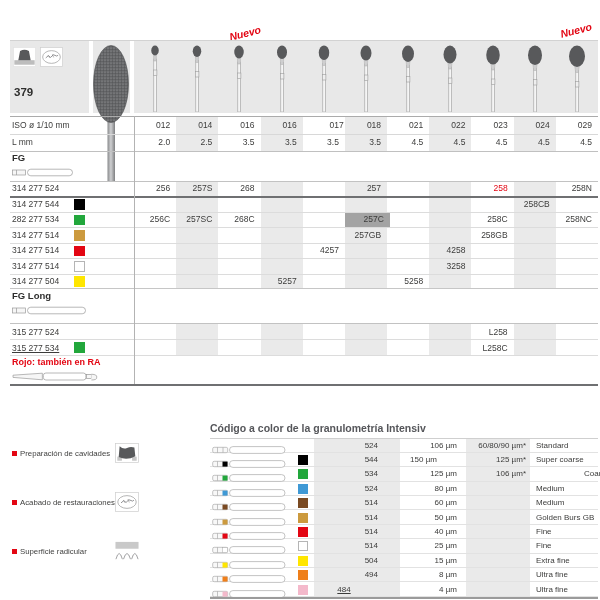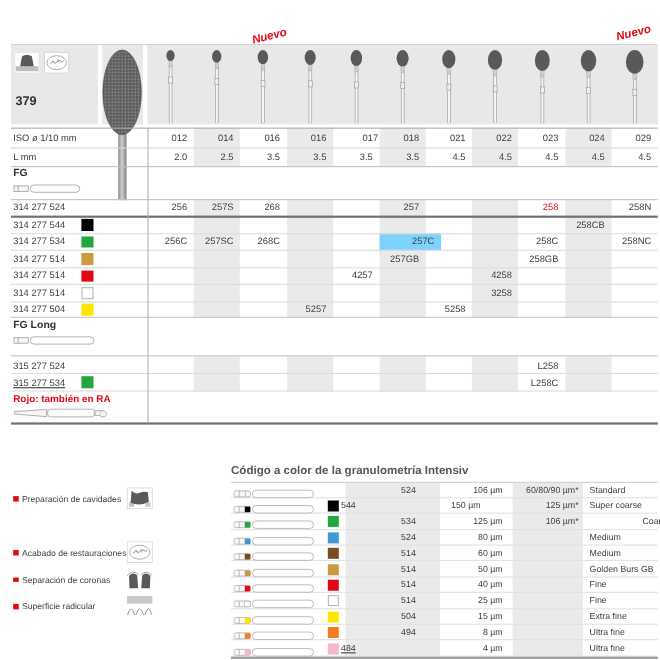--- a/index.html
+++ b/index.html
@@ -183,28 +183,28 @@
         <div class="cell" style="left: 250.54px; width: 42.18px; line-height: 15.5px; background: rgb(234, 234, 234);"></div>
         <div class="cell" style="left: 292.72px; width: 42.18px; line-height: 15.5px;"></div>
         <div class="cell" style="left: 334.9px; width: 42.18px; line-height: 15.5px; background: rgb(234, 234, 234);"></div>
         <div class="cell" style="left: 377.08px; width: 42.18px; line-height: 15.5px;"></div>
         <div class="cell" style="left: 419.26px; width: 42.18px; line-height: 15.5px; background: rgb(234, 234, 234);"></div>
         <div class="cell" style="left: 461.44px; width: 42.18px; line-height: 15.5px;"></div>
         <div class="cell" style="left: 503.62px; width: 42.18px; line-height: 15.5px; background: rgb(234, 234, 234);">258CB</div>
         <div class="cell" style="left: 545.8px; width: 42.18px; line-height: 15.5px;"></div>
       </div>
       <div class="trow" style="top: 212px; height: 15.5px;">
-        <div class="rowlabel" style="line-height: 15.5px;">314 277 534</div>
+        <div class="rowlabel" style="line-height: 15.5px;">282 277 534</div>
         <div style="position: absolute; left: 64px; top: 2.5px; width: 10.5px; height: 10.5px; background: rgb(34, 167, 60);"></div>
         <div class="cell" style="left: 124px; width: 42.18px; line-height: 15.5px;">256C</div>
         <div class="cell" style="left: 166.18px; width: 42.18px; line-height: 15.5px; background: rgb(234, 234, 234);">257SC</div>
         <div class="cell" style="left: 208.36px; width: 42.18px; line-height: 15.5px;">268C</div>
         <div class="cell" style="left: 250.54px; width: 42.18px; line-height: 15.5px; background: rgb(234, 234, 234);"></div>
         <div class="cell" style="left: 292.72px; width: 42.18px; line-height: 15.5px;"></div>
-        <div class="cell" style="left: 334.9px; width: 56px; line-height: 15.5px; background: #7dd3fc;">257C</div>
+        <div class="cell" style="left: 334.9px; width: 45px; line-height: 15.5px; background: #a3a3a3;">257C</div>
         <div class="cell" style="left: 377.08px; width: 42.18px; line-height: 15.5px;"></div>
         <div class="cell" style="left: 419.26px; width: 42.18px; line-height: 15.5px; background: rgb(234, 234, 234);"></div>
         <div class="cell" style="left: 461.44px; width: 42.18px; line-height: 15.5px;">258C</div>
         <div class="cell" style="left: 503.62px; width: 42.18px; line-height: 15.5px; background: rgb(234, 234, 234);"></div>
         <div class="cell" style="left: 545.8px; width: 42.18px; line-height: 15.5px;">258NC</div>
       </div>
       <div class="trow" style="top: 227.5px; height: 15.5px;">
         <div class="rowlabel" style="line-height: 15.5px;">314 277 514</div>
         <div style="position: absolute; left: 64px; top: 2.5px; width: 10.5px; height: 10.5px; background: rgb(204, 154, 62);"></div>
         <div class="cell" style="left: 124px; width: 42.18px; line-height: 15.5px;"></div>
@@ -340,29 +340,20 @@
         <div style="position: absolute; left: 0px; top: 70.2px; width: 186px; height: 24.6px;">
           <div style="position: absolute; left: 2px; top: 10px; width: 4.5px; height: 4.5px; background: rgb(227, 6, 19);"></div>
           <div class="symlabel" style="top: 8px;">Acabado de restauraciones</div>
           <div style="position: absolute; left: 105px; top: 2px; width: 24px; height: 20px;"><svg width="100%" height="100%" viewBox="0 0 26 22" preserveAspectRatio="none">
               <rect x="0.6" y="0.6" width="24.8" height="20.8" fill="#fff" stroke="#cfcfcf" stroke-width="0.8"></rect>
               <ellipse cx="13" cy="11" rx="10" ry="7" fill="#fff" stroke="#9a9a9a" stroke-width="0.8"></ellipse>
               <path d="M6.5,12 l3,-2.5 l2.5,2 l3,-3 l4,1.5 l1.5,-1" fill="none" stroke="#7d7d7f" stroke-width="0.9"></path>
               <path d="M9,9 l2,3 M14,8 l1.5,3.5" stroke="#7d7d7f" stroke-width="0.6"></path>
             </svg></div>
         </div>
-        <div style="position: absolute; left: 0px; top: 94.8px; width: 186px; height: 24.6px;">
-          <div style="position: absolute; left: 2px; top: 10px; width: 4.5px; height: 4.5px; background: rgb(227, 6, 19);"></div>
-          <div class="symlabel" style="top: 8px;">Separación de coronas</div>
-          <div style="position: absolute; left: 105px; top: 2px; width: 24px; height: 20px;"><svg width="100%" height="100%" viewBox="0 0 26 22" preserveAspectRatio="none">
-              <path d="M0.5,7 Q6,0.5 12,6 M25.5,7 Q20,0.5 14,6" stroke="#9a9a9a" stroke-width="0.9" fill="none"></path>
-              <path d="M2.5,7 Q6.5,3 10.5,6.5 L11.5,19.5 L3,19.5 Z" fill="#58595b"></path>
-              <path d="M23.5,7 Q19.5,3 15.5,6.5 L14.5,19.5 L23,19.5 Z" fill="#58595b"></path>
-            </svg></div>
-        </div>
         <div style="position: absolute; left: 0px; top: 119.4px; width: 186px; height: 24.6px;">
           <div style="position: absolute; left: 2px; top: 10px; width: 4.5px; height: 4.5px; background: rgb(227, 6, 19);"></div>
           <div class="symlabel" style="top: 8px;">Superficie radicular</div>
           <div style="position: absolute; left: 105px; top: 2px; width: 24px; height: 20px;"><svg width="100%" height="100%" viewBox="0 0 26 22" preserveAspectRatio="none">
               <rect x="0.5" y="1" width="25" height="7.5" fill="#c9c9c9"></rect>
               <path d="M1,20 Q4.5,7.5 8,20 M9.2,20 Q13,7.5 16.8,20 M18,20 Q21.5,7.5 25,20" stroke="#8e8e90" stroke-width="0.9" fill="none"></path>
             </svg></div>
         </div>
       </div>
       <div style="position: absolute; left: 210px; top: 420px; width: 388px; height: 178px;">
@@ -383,21 +374,21 @@
           <div class="gritcell" style="left: 326px; line-height: 14.4px;">Standard</div>
         </div>
         <div style="position: absolute; left: 0px; top: 32.9px; width: 388px; height: 14.4px; border-bottom: 1px solid rgb(226, 226, 226);">
           <div style="position: absolute; left: 2px; top: 2.2px; width: 76px; height: 10px;"><svg width="100%" height="100%" viewBox="0 0 76 10" preserveAspectRatio="none">
               <rect x="0.7" y="2.3" width="15" height="5.4" rx="1.5" fill="#f8f8f8" stroke="#ababab" stroke-width="0.7"></rect>
               <line x1="5.5" y1="2.3" x2="5.5" y2="7.7" stroke="#ababab" stroke-width="0.7"></line>
               <rect x="17.5" y="1.6" width="55.5" height="6.8" rx="3.4" fill="#fff" stroke="#ababab" stroke-width="0.7"></rect>
               <rect x="10.5" y="2.6" width="5" height="5" fill="#000000"></rect>
             </svg></div>
           <div style="position: absolute; left: 88px; top: 2.2px; width: 10px; height: 10px; background: rgb(0, 0, 0);"></div>
-          <div class="gritcell" style="left: 100px; width: 68px; line-height: 14.4px;">544</div>
+          <div class="gritcell" style="left: 100px; width: 68px; text-align: right; line-height: 14.4px;">544</div>
           <div class="gritcell" style="left: 180px; width: 67px; text-align: center; line-height: 14.4px;">150 µm</div>
           <div class="gritcell" style="left: 246px; width: 70px; text-align: right; line-height: 14.4px;">125 µm*</div>
           <div class="gritcell" style="left: 326px; line-height: 14.4px;">Super coarse</div>
         </div>
         <div style="position: absolute; left: 0px; top: 47.3px; width: 388px; height: 14.4px; border-bottom: 1px solid rgb(226, 226, 226);">
           <div style="position: absolute; left: 2px; top: 2.2px; width: 76px; height: 10px;"><svg width="100%" height="100%" viewBox="0 0 76 10" preserveAspectRatio="none">
               <rect x="0.7" y="2.3" width="15" height="5.4" rx="1.5" fill="#f8f8f8" stroke="#ababab" stroke-width="0.7"></rect>
               <line x1="5.5" y1="2.3" x2="5.5" y2="7.7" stroke="#ababab" stroke-width="0.7"></line>
               <rect x="17.5" y="1.6" width="55.5" height="6.8" rx="3.4" fill="#fff" stroke="#ababab" stroke-width="0.7"></rect>
               <rect x="10.5" y="2.6" width="5" height="5" fill="#22a73c"></rect>
@@ -493,20 +484,20 @@
           <div class="gritcell" style="left: 326px; line-height: 14.4px;">Ultra fine</div>
         </div>
         <div style="position: absolute; left: 0px; top: 162.5px; width: 388px; height: 14.4px; border-bottom: 1px solid rgb(226, 226, 226);">
           <div style="position: absolute; left: 2px; top: 2.2px; width: 76px; height: 10px;"><svg width="100%" height="100%" viewBox="0 0 76 10" preserveAspectRatio="none">
               <rect x="0.7" y="2.3" width="15" height="5.4" rx="1.5" fill="#f8f8f8" stroke="#ababab" stroke-width="0.7"></rect>
               <line x1="5.5" y1="2.3" x2="5.5" y2="7.7" stroke="#ababab" stroke-width="0.7"></line>
               <rect x="17.5" y="1.6" width="55.5" height="6.8" rx="3.4" fill="#fff" stroke="#ababab" stroke-width="0.7"></rect>
               <rect x="10.5" y="2.6" width="5" height="5" fill="#f4b9cb"></rect>
             </svg></div>
           <div style="position: absolute; left: 88px; top: 2.2px; width: 10px; height: 10px; background: rgb(244, 185, 203);"></div>
-          <div class="gritcell" style="left: 100px; width: 68px; text-align: left; line-height: 14.4px; text-decoration: underline;">484</div>
+          <div class="gritcell" style="left: 100px; width: 68px; text-align: center; line-height: 14.4px; text-decoration: underline;">484</div>
           <div class="gritcell" style="left: 180px; width: 67px; text-align: right; line-height: 14.4px;">4 µm</div>
           <div class="gritcell" style="left: 326px; line-height: 14.4px;">Ultra fine</div>
         </div>
         <div style="position: absolute; left: 0px; top: 177px; width: 388px; height: 1.5px; background: rgb(155, 155, 155);"></div>
       </div>
     </div>
 </div>
 
 </body></html>

